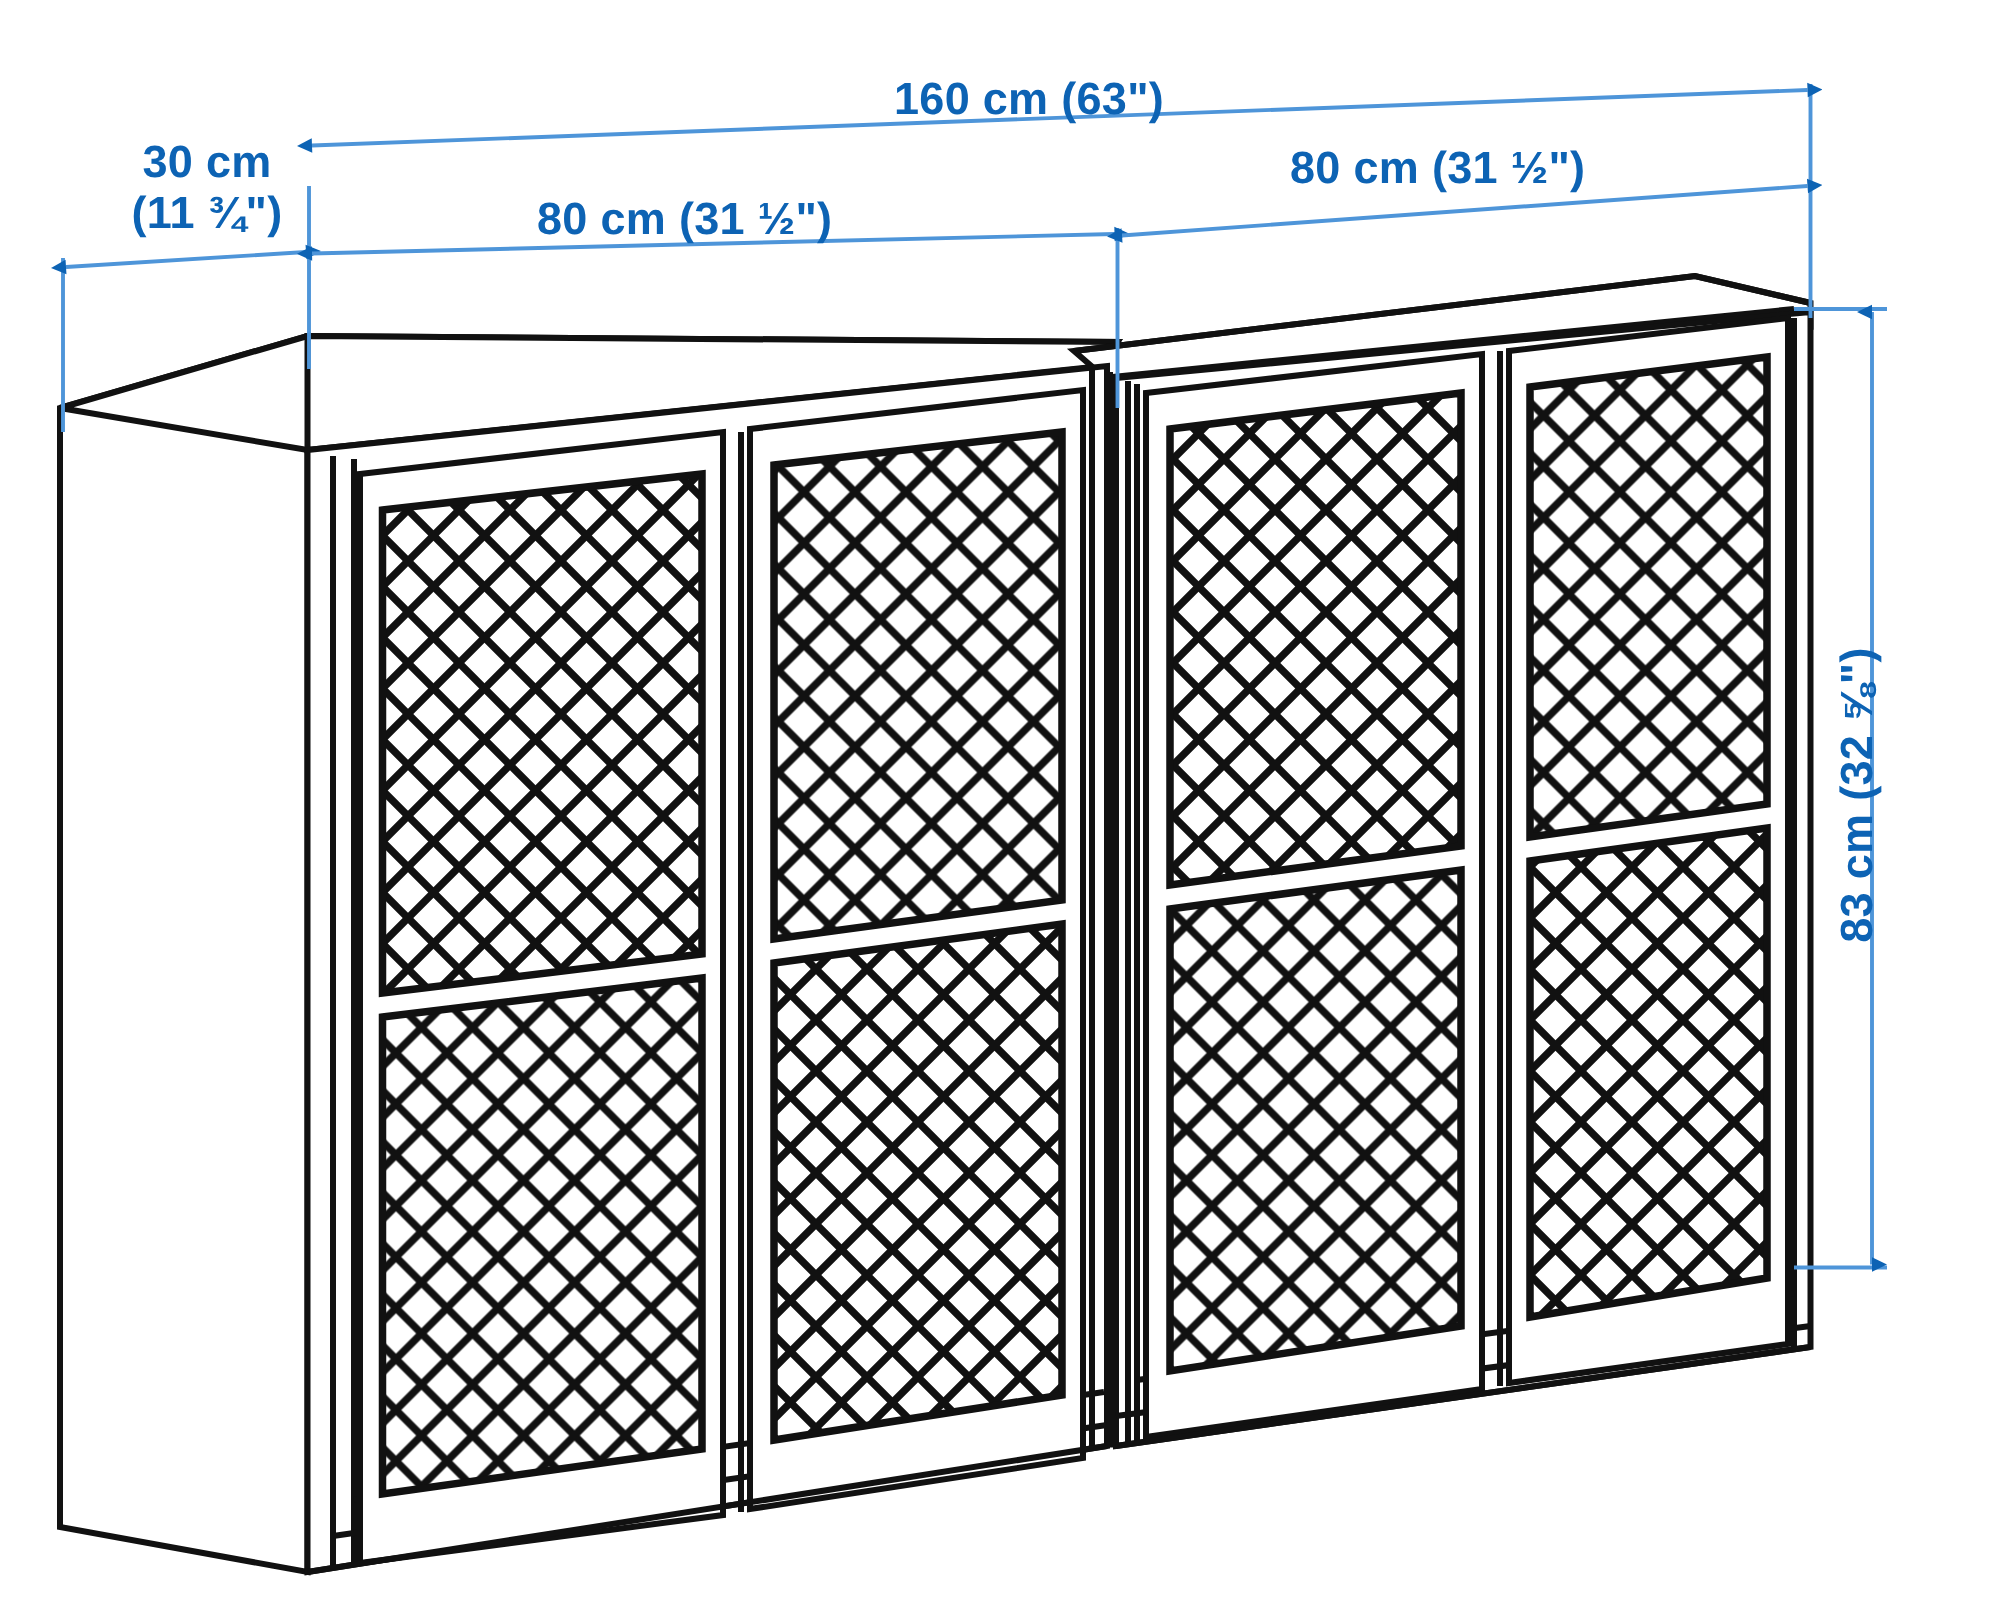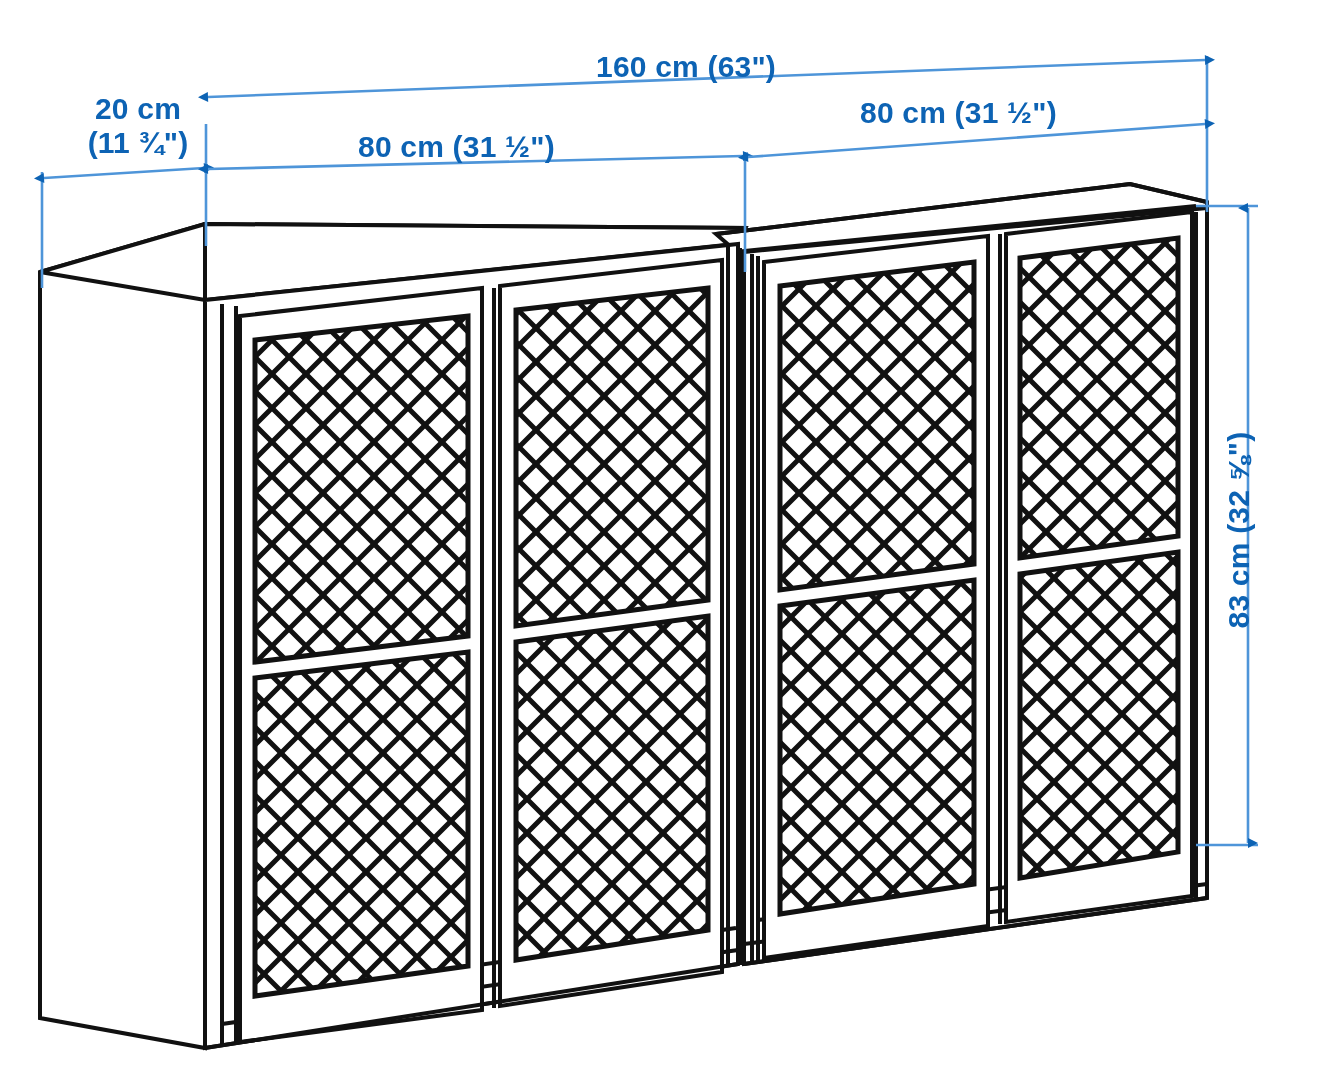--- a/index.html
+++ b/index.html
@@ -179,21 +179,21 @@
 
       <line x1="208" y1="169" x2="743" y2="156" marker-start="url(#arrL)" marker-end="url(#arrR)"></line>
 
       <line x1="748" y1="157" x2="1205" y2="124" marker-start="url(#arrL)" marker-end="url(#arrR)"></line>
 
       <line x1="1248" y1="843" x2="1248" y2="208" marker-start="url(#arrD)" marker-end="url(#arrU)"></line>
     </g>
   </svg>
 
   <div class="dim-label two-line" id="lbl-depth">
-    <div>20 cm</div>
+    <div>30 cm</div>
     <div>(11 ¾")</div>
   </div>
 
   <div class="dim-label" id="lbl-total">160 cm (63")</div>
 
   <div class="dim-label" id="lbl-left">80 cm (31 ½")</div>
 
   <div class="dim-label" id="lbl-right">80 cm (31 ½")</div>
 
   <div class="dim-label" id="lbl-height">83 cm (32 ⅝")</div>

